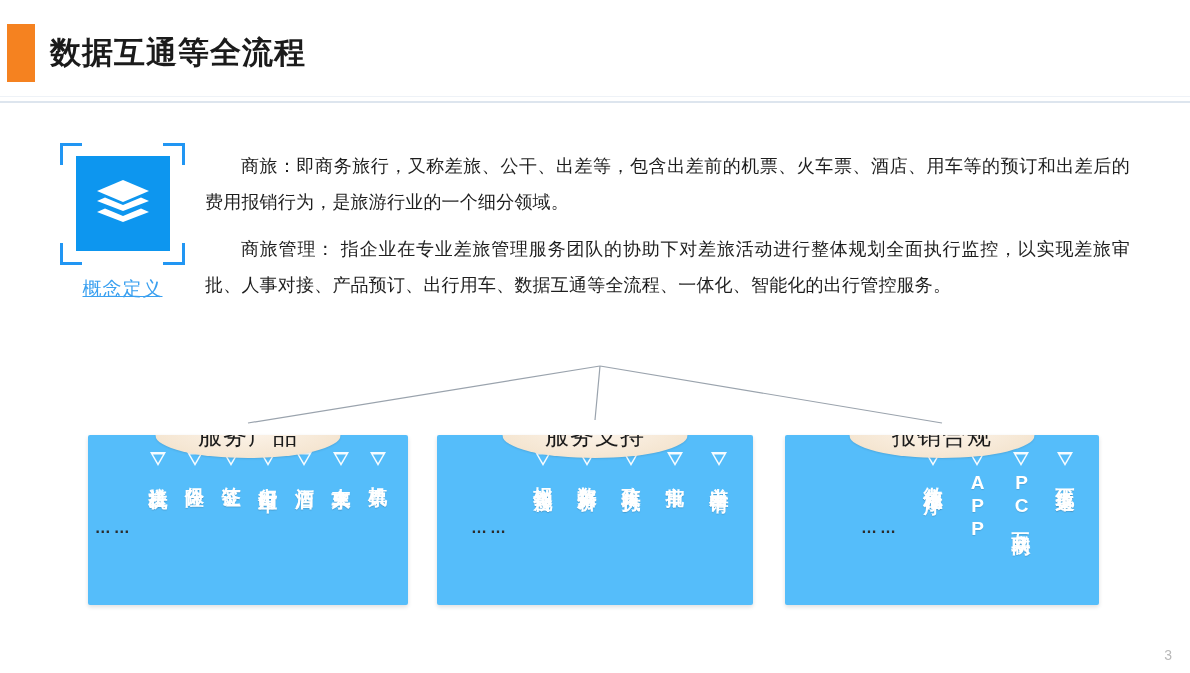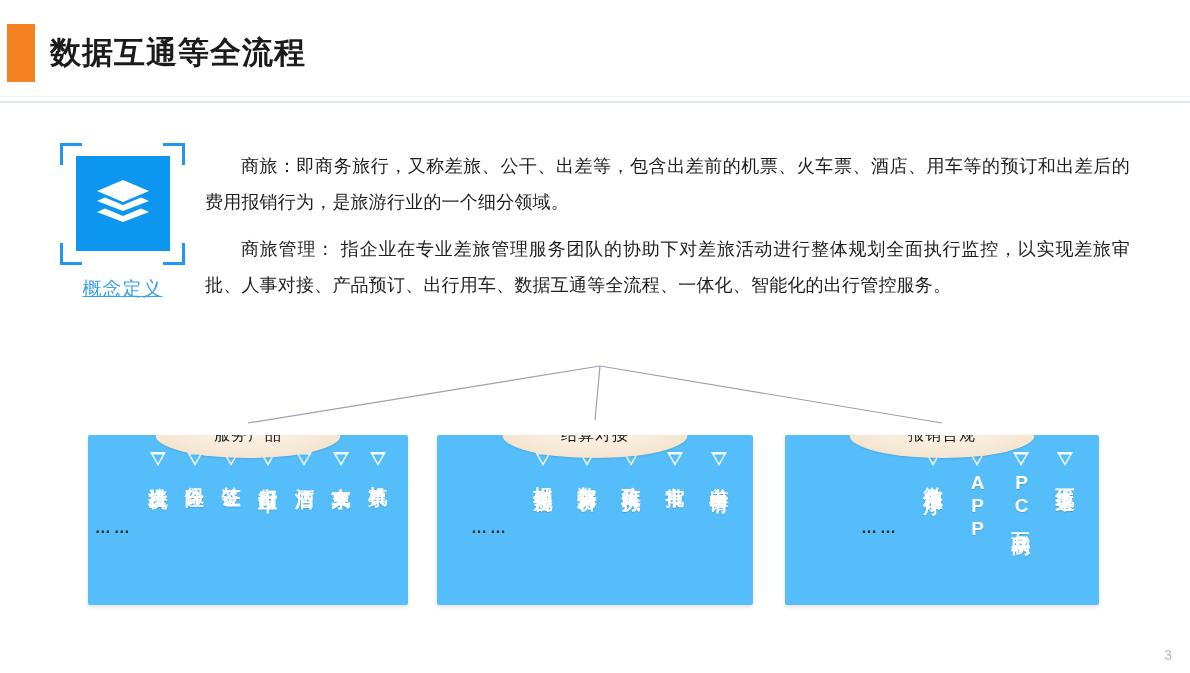--- a/index.html
+++ b/index.html
@@ -164,21 +164,21 @@
   .ellipse {
     position: absolute;
     top: -22px;
     left: 50%;
     transform: translateX(-50%);
     width: 185px; height: 45px;
     border-radius: 50%;
     background: #f7ead9;
     background-image: radial-gradient(ellipse at 50% 35%, #fdf5ec 0%, #f5e6d2 70%, #eedcc4 100%);
     display: flex; align-items: center; justify-content: center;
-    font-size: 16px;
+    font-size: 24px;
     color: #1b1b1b;
     z-index: 3;
     letter-spacing: 1px;
     box-shadow: 0 1px 2px rgba(0,0,0,0.10);
   }
   .items-row {
     position: absolute;
     left: 0; right: 0; top: 16px;
     height: 154px;
     display: flex;
@@ -338,21 +338,21 @@
           </div>
           <div class="ellipsis-item">
             <span class="ellipsis-dots">……</span>
           </div>
         </div>
       </div>
     </div>
 
     <div class="branch branch-2">
       <div class="branch-box">
-        <div class="ellipse">结算对接</div>
+        <div class="ellipse">服务支持</div>
         <div class="items-row">
           <div class="item">
             <svg class="chev" viewBox="0 0 18 16">
                 <polygon points="1,1 17,1 9,15" fill="#ffffff" opacity="0.95"></polygon>
                 <polygon points="4,3.5 14,3.5 9,12" fill="#55bdfa"></polygon>
               </svg>
             <div class="item-label">出差申请</div>
           </div>
           <div class="item">
             <svg class="chev" viewBox="0 0 18 16">

